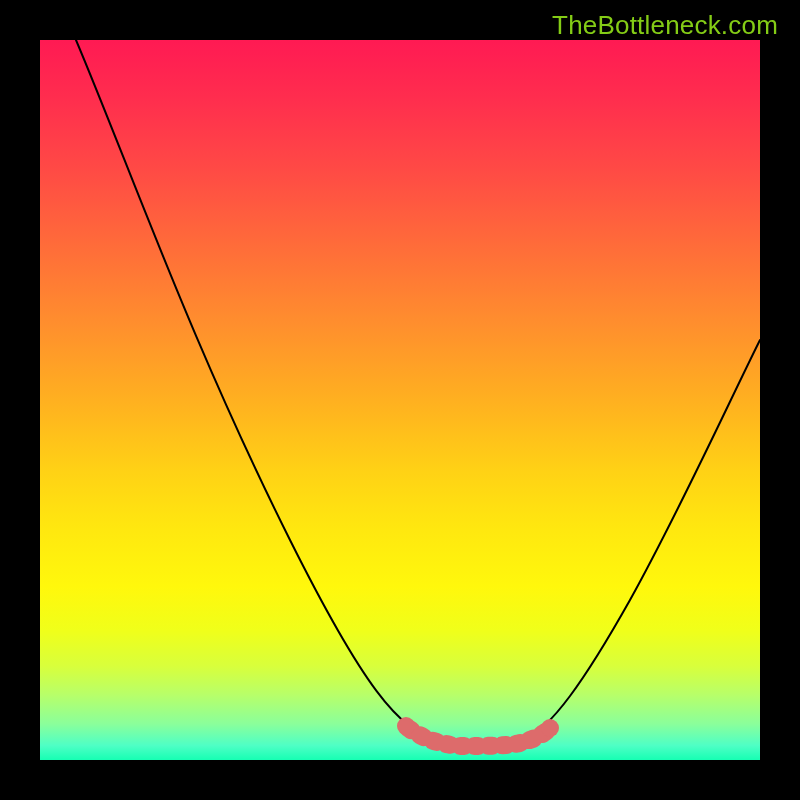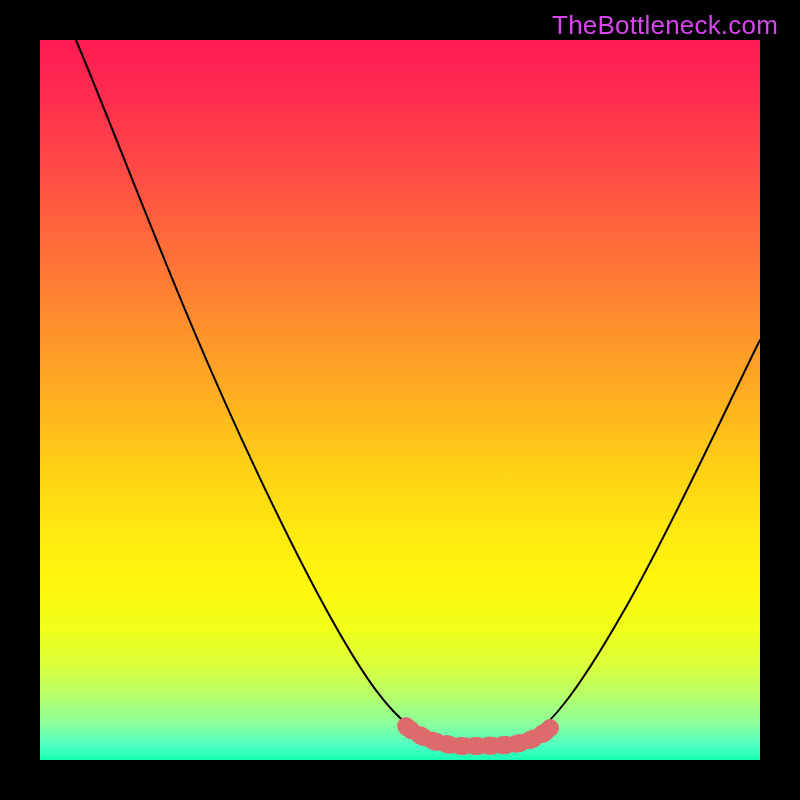--- a/index.html
+++ b/index.html
@@ -9,21 +9,21 @@
     width: 800px;
     height: 800px;
     background: #000;
   }
   .watermark {
     position: absolute;
     top: 10px;
     right: 22px;
     font-family: Arial, Helvetica, sans-serif;
     font-size: 26px;
-    color: #d946ef;
+    color: #84cc16;
     font-weight: 500;
     letter-spacing: 0.2px;
   }
   .plot {
     position: absolute;
     left: 40px;
     top: 40px;
     width: 720px;
     height: 720px;
     background: linear-gradient(to bottom,

